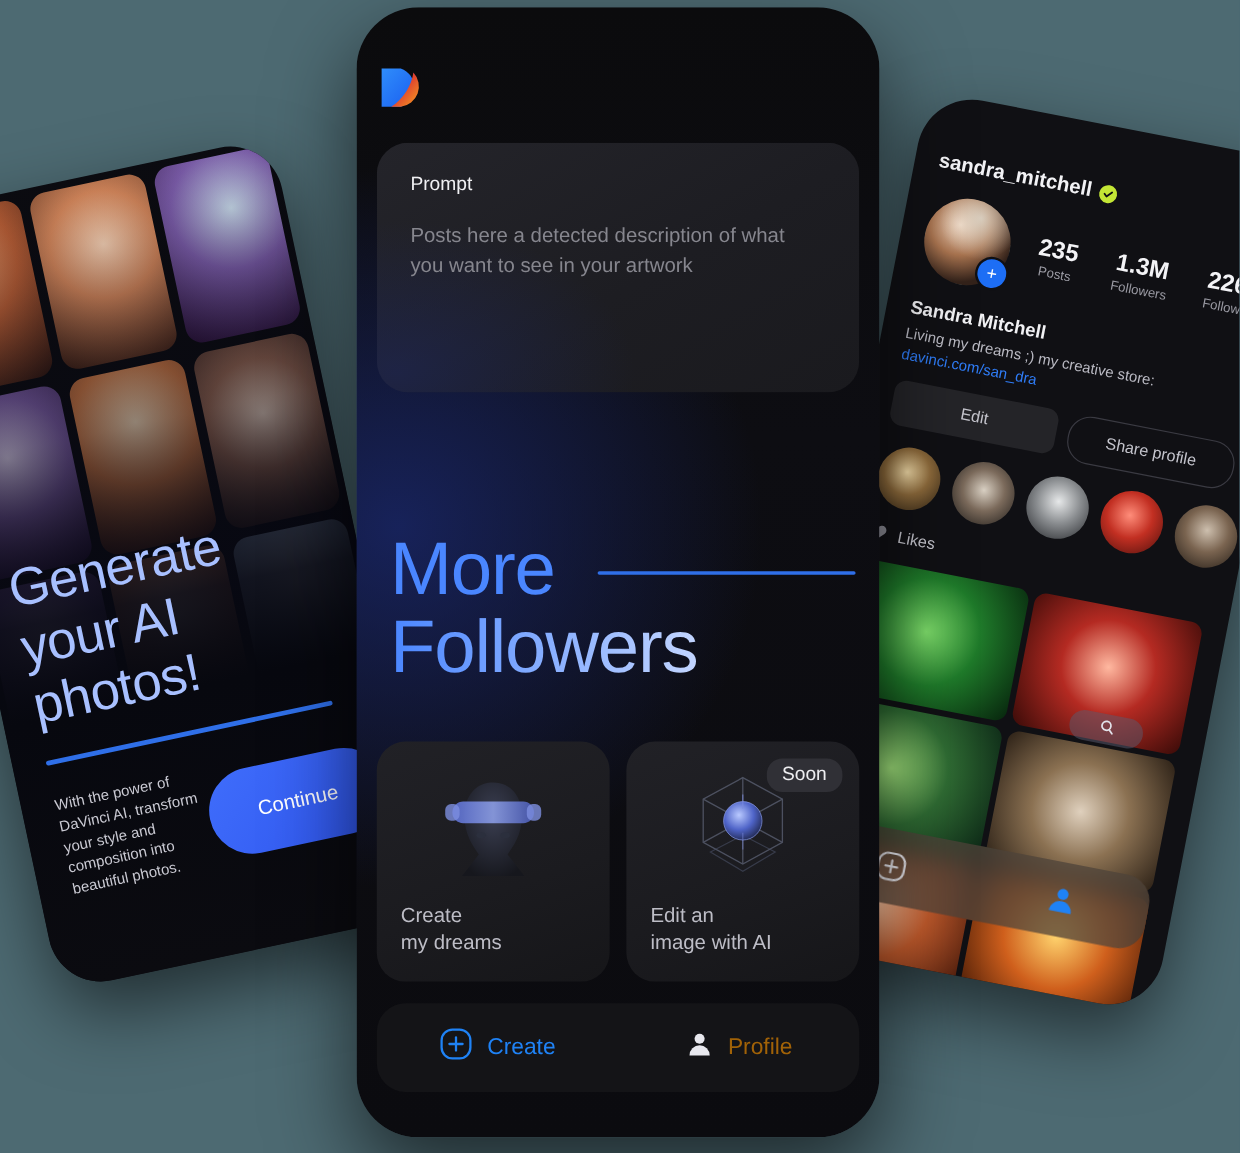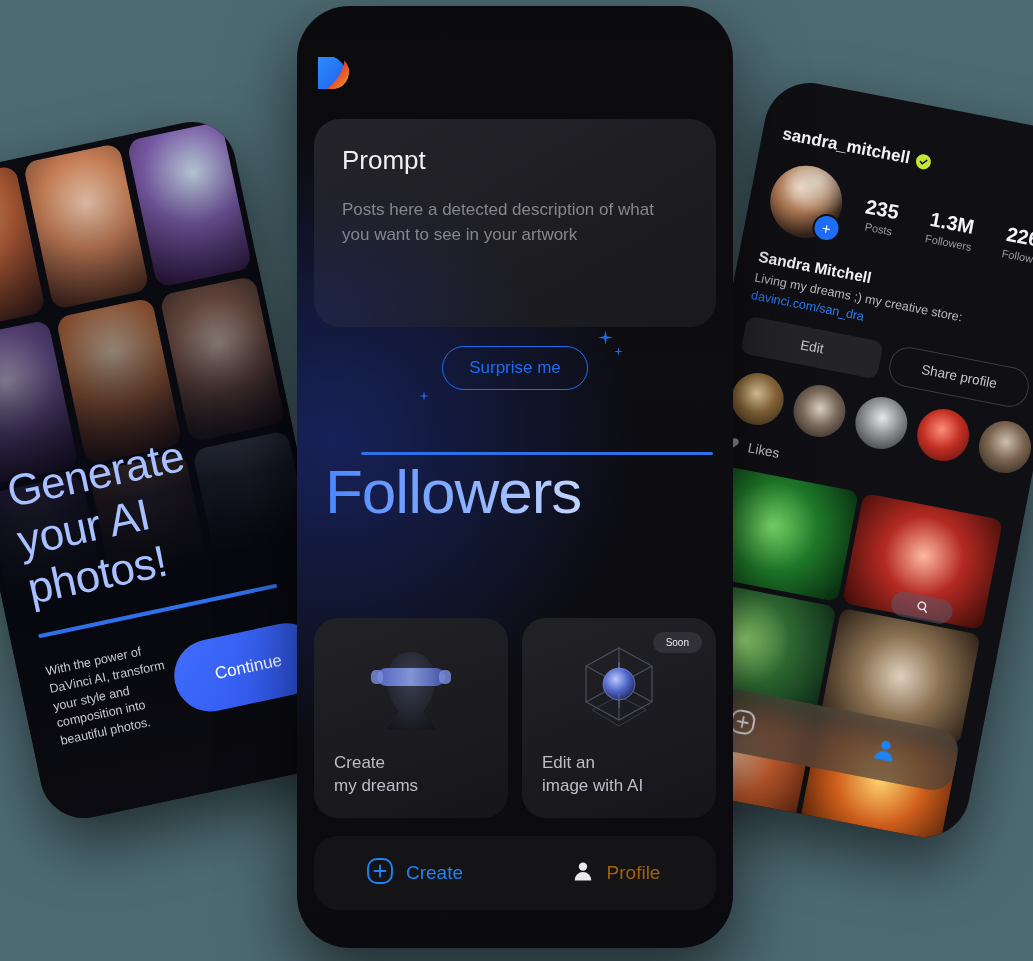--- a/index.html
+++ b/index.html
@@ -226,21 +226,21 @@
   #prompt-card {
     position: absolute; left: 17px; top: 113px;
     width: 402px; height: 208px;
     border-radius: 26px;
     background:
       radial-gradient(90% 110% at 4% 92%, rgba(30,40,96,0.55) 0%, rgba(24,24,28,0) 55%),
       linear-gradient(150deg, #24242a 0%, #1d1d22 55%, #1a1a1e 100%);
     box-sizing: border-box;
     padding: 26px 28px;
   }
-  #prompt-label { font-size: 26px; color: #f0f0f3; }
+  #prompt-label { font-size: 16px; color: #f0f0f3; }
   #prompt-placeholder {
     margin-top: 22px; font-size: 17px; line-height: 1.45;
     color: #86868e; max-width: 320px;
   }
   #surprise-wrap {
     position: absolute; left: 0; right: 0; top: 340px;
     display: flex; justify-content: center;
   }
   #surprise-me {
     position: relative;
@@ -291,21 +291,21 @@
     position: absolute; left: 0; right: 0; top: 14px; height: 108px;
     display: flex; align-items: center; justify-content: center;
   }
   .fcard .flabel {
     position: absolute; left: 20px; bottom: 20px;
     font-size: 17px; line-height: 1.35; color: #bdbdc6;
   }
   #soon-badge {
     position: absolute; right: 14px; top: 14px;
     padding: 5px 13px; border-radius: 13px;
-    background: #303036; color: #ededf0; font-size: 10px;
+    background: #303036; color: #ededf0; font-size: 16px;
   }
   #bottom-nav {
     position: absolute; left: 17px; bottom: 38px;
     width: 402px; height: 74px;
     border-radius: 24px;
     background: #141417;
     display: flex; align-items: center;
   }
   .navitem {
     flex: 1; display: flex; align-items: center; justify-content: center; gap: 12px;
@@ -464,43 +464,24 @@
         <path d="M4 3 H20 A17 17 0 0 1 20 35 H4 Z" fill="url(#lgBlue)"></path>
         <path d="M12 35 H20 A17 17 0 0 0 30.5 6.5 C29 17 22 29 12 35 Z" fill="url(#lgWarm)"></path>
       </svg>
     </div>
 
     <div id="prompt-card">
       <div id="prompt-label">Prompt</div>
       <div id="prompt-placeholder" placeholder="Type here a detected description of what you want to see in your artwork">Posts here a detected description of what you want to see in your artwork</div>
     </div>
 
-    <div id="surprise-wrap">
-      <div id="surprise-me">
-        <span>Surprise me</span>
-        <span class="spark" id="sp1">
-          <svg width="15" height="15" viewBox="0 0 16 16" fill="#1f6bf0">
-            <path d="M8 0 L9.3 6.7 L16 8 L9.3 9.3 L8 16 L6.7 9.3 L0 8 L6.7 6.7 Z"></path>
-          </svg>
-        </span>
-        <span class="spark" id="sp2">
-          <svg width="9" height="9" viewBox="0 0 16 16" fill="#1f6bf0">
-            <path d="M8 0 L9.3 6.7 L16 8 L9.3 9.3 L8 16 L6.7 9.3 L0 8 L6.7 6.7 Z"></path>
-          </svg>
-        </span>
-        <span class="spark" id="sp3">
-          <svg width="10" height="10" viewBox="0 0 16 16" fill="#1f6bf0">
-            <path d="M8 0 L9.3 6.7 L16 8 L9.3 9.3 L8 16 L6.7 9.3 L0 8 L6.7 6.7 Z"></path>
-          </svg>
-        </span>
-      </div>
-    </div>
 
     <div id="more-head">
       <div id="more-row">
+        <div id="more-word">More</div>
         <div id="more-line"></div>
       </div>
       <div id="features-word">Followers</div>
     </div>
 
     <div id="cards">
 
       <div class="fcard">
         <div class="art-slot">
           <svg width="120" height="104" viewBox="0 0 120 104">

